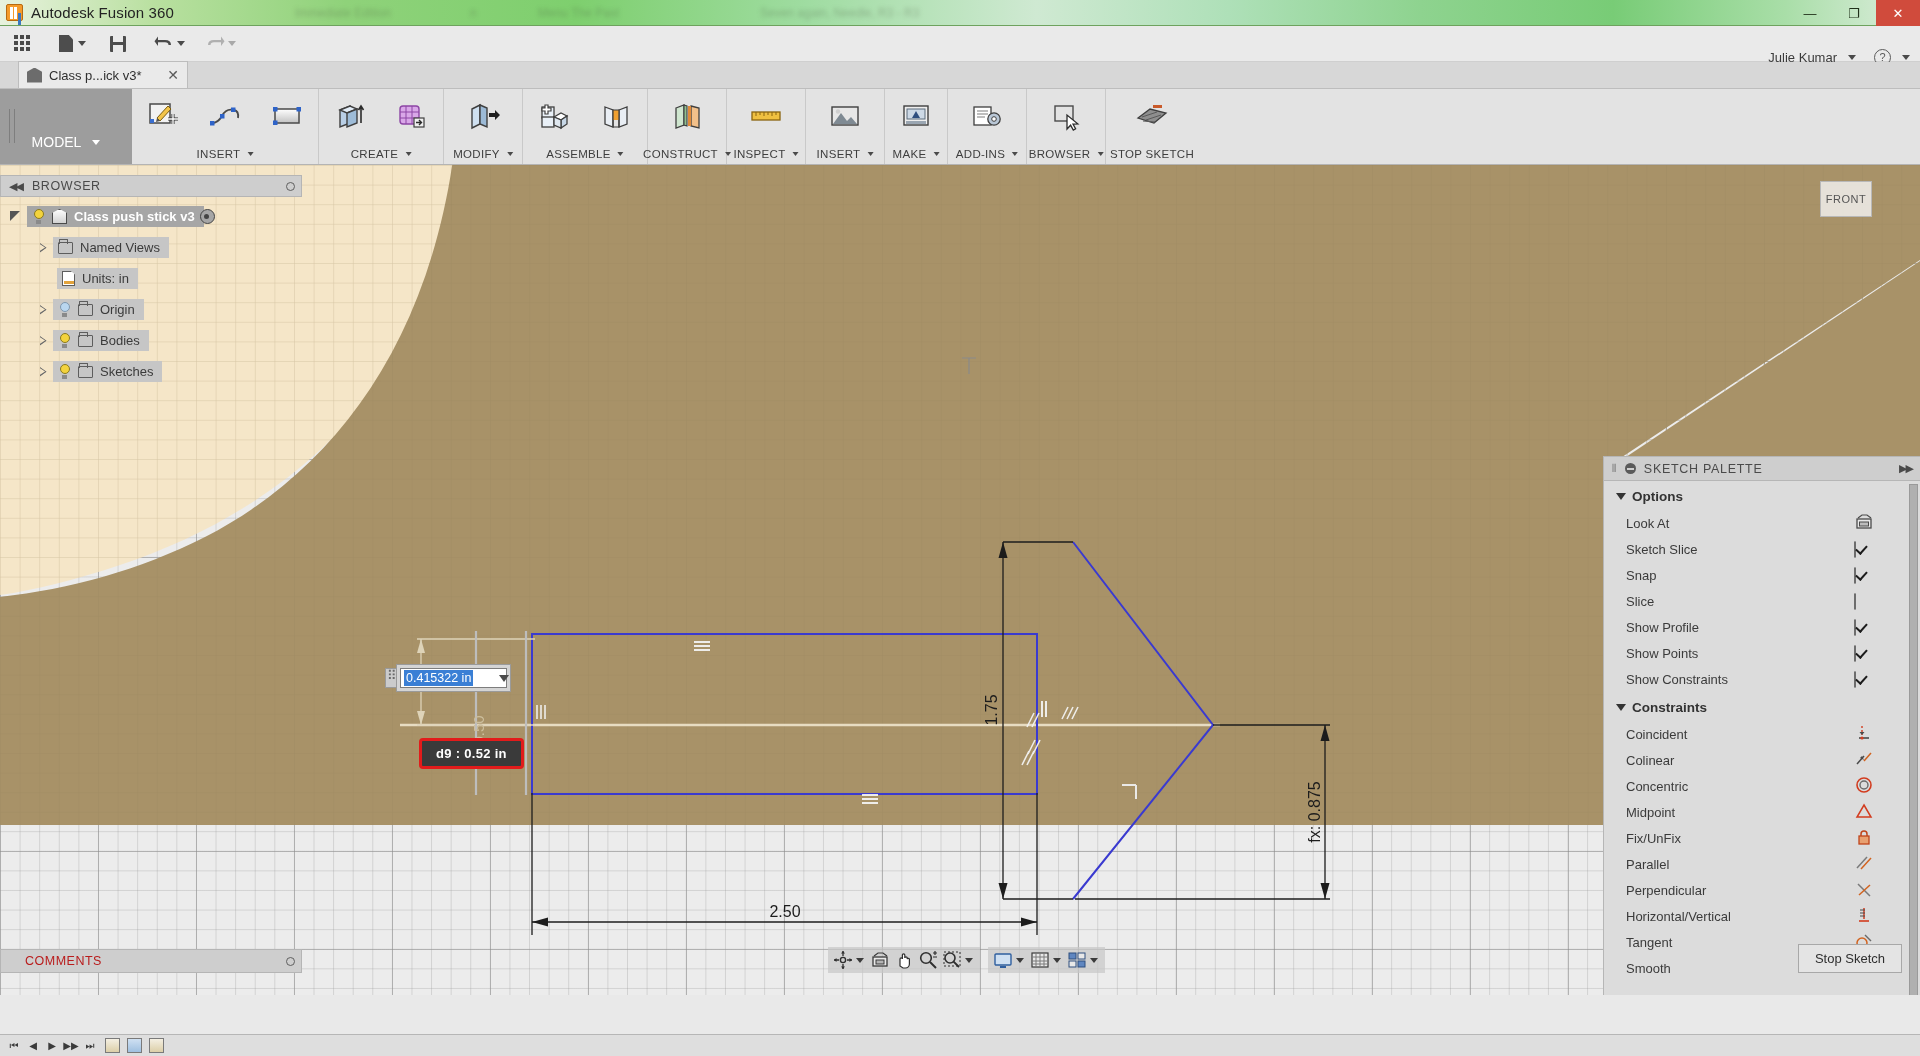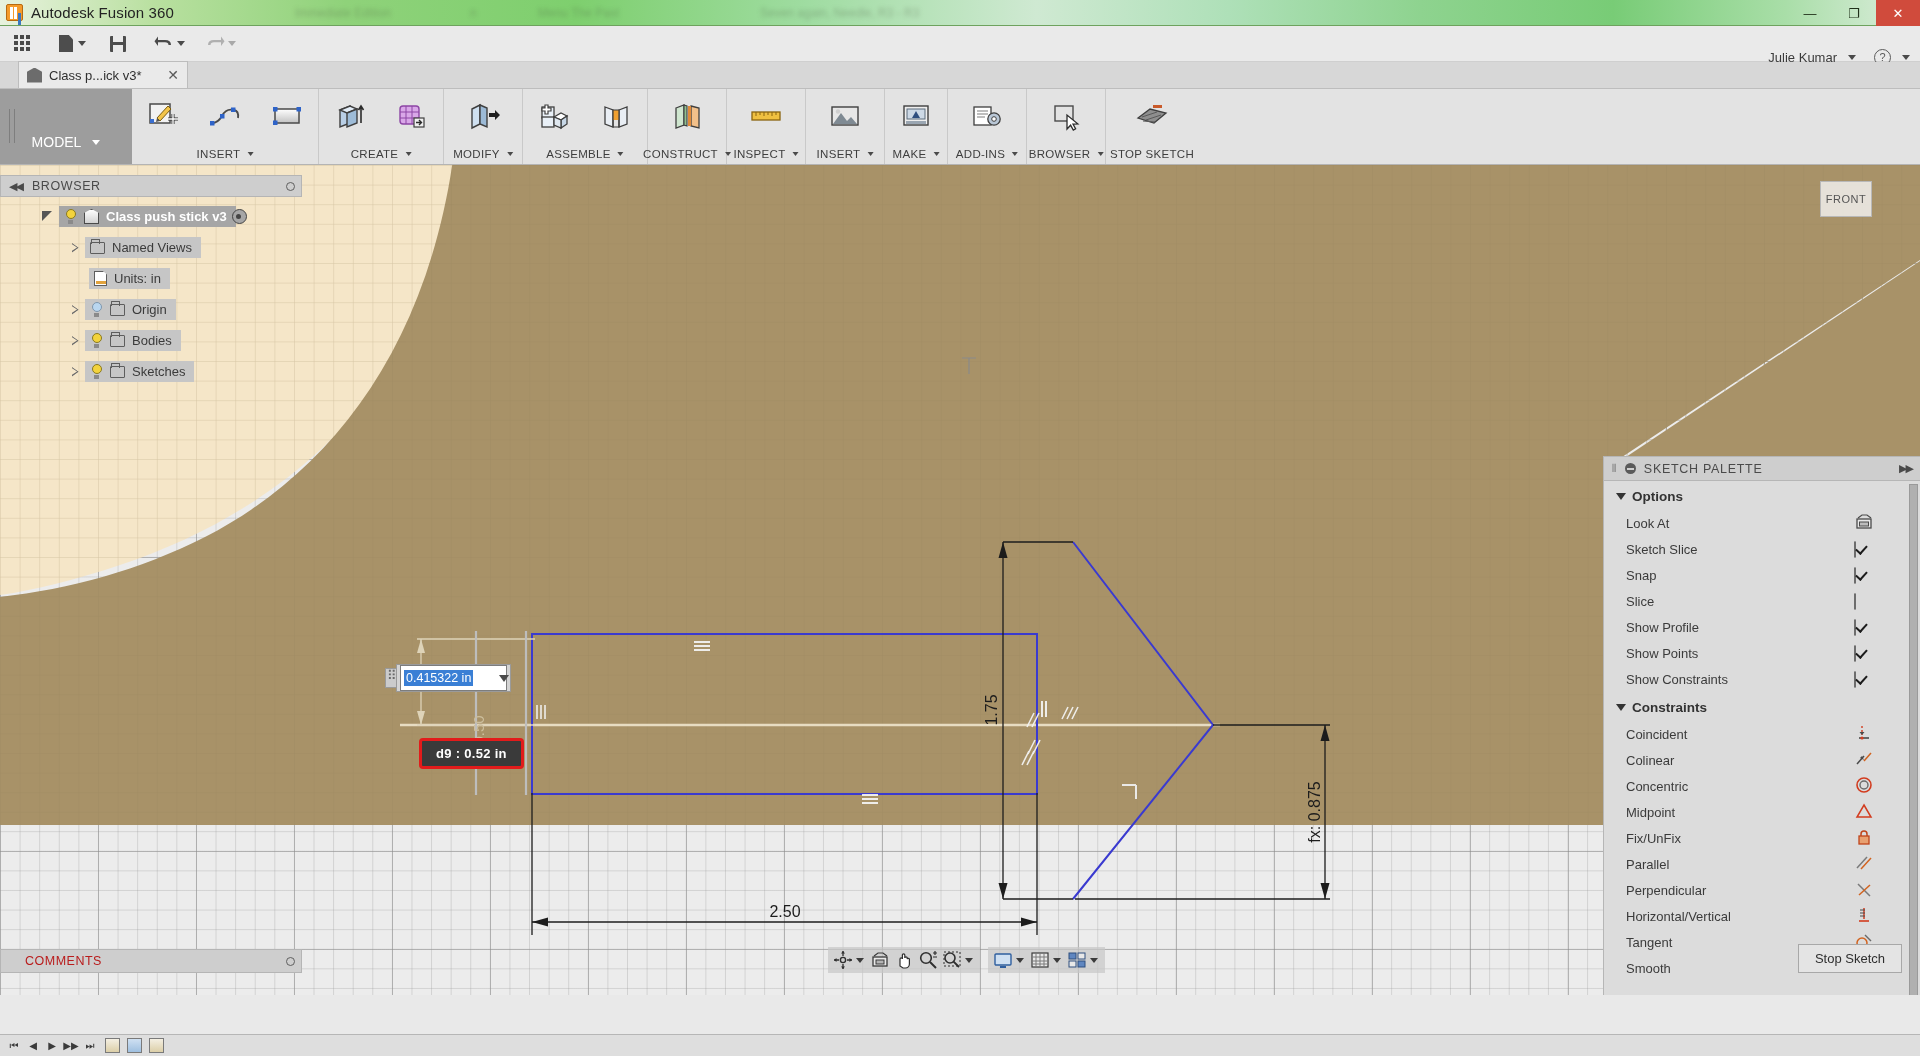--- a/index.html
+++ b/index.html
@@ -137,21 +137,21 @@
     position:absolute; left: 0; top: 10px; width: 302px;
   }
   #browser-header {
     height: 22px; background: #cecece; border:1px solid #b5b5b5;
     display:flex; align-items:center; gap:10px; padding-left:8px;
     font-size: 12.5px; color:#4a4a4a; letter-spacing:.6px;
   }
   #browser-header .dbl-arrow { color:#4a4a4a; font-size:11px; letter-spacing:-2px; }
   #browser-header .dot { margin-left:auto; margin-right:6px; width:9px;height:9px;border:1.5px solid #5f5f5f;border-radius:50%;}
   .tree { padding-top: 8px; }
-  .trow { display:flex; align-items:center; height: 23px; margin-bottom: 8px; padding-left: 32px; }
+  .trow { display:flex; align-items:center; height: 23px; margin-bottom: 8px; }
   .trow .indent { flex: 0 0 auto; }
   .tri { width:0;height:0; border-top:5px solid transparent; border-bottom:5px solid transparent;
     border-left:7px solid transparent; position:relative; }
   .tri.closed:after { content:""; position:absolute; left:-7px; top:-5px; width:0;height:0;
     border-top:5px solid transparent;border-bottom:5px solid transparent;border-left:7px solid #6b6b6b;
     clip-path: polygon(0 0, 100% 50%, 0 100%, 0 82%, 72% 50%, 0 18%); }
   .tri.open { border:none; width:11px;height:11px; position:relative;}
   .tri.open:after{content:"";position:absolute;left:0;top:0;width:0;height:0;
     border-left:10px solid #555;border-bottom:10px solid transparent;}
   .tpill { display:flex; align-items:center; gap:7px; background:#c6c6c6; height:21px; padding:0 9px 0 5px; }
@@ -173,21 +173,21 @@
 
   
   #sketch { position:absolute; left:0; top:0; width:1920px; height:830px; }
 
   
   #dimedit {
     position:absolute; left:396px; top:499px; width:115px; height:28px;
     background:#d4d4d4; border:1px solid #9a9a9a; display:flex; align-items:center; padding:0 3px;
   }
   #dimedit .field {
-    flex:1; height:26px; background:#fff; border:1px solid #7d7d7d;
+    flex:1; height:20px; background:#fff; border:1px solid #7d7d7d;
     display:flex; align-items:center; padding-left:3px;
   }
   #dimedit .field span { background:#3a7fd5; color:#fff; font-size:12.5px; padding:1px 2px; }
   #dimedit-arrow {
     position:absolute; left:492px; top:500px; width:24px;height:26px;
     display:flex;align-items:center;justify-content:center;
   }
   #dim-handle { position:absolute; left:385px; top:503px; width:12px; height:20px;
     background:#cbcbcb; border:1px solid #9a9a9a; }
   #dim-handle:after{content:"⠿";position:absolute;left:1px;top:-1px;font-size:13px;color:#6a6a6a;}

